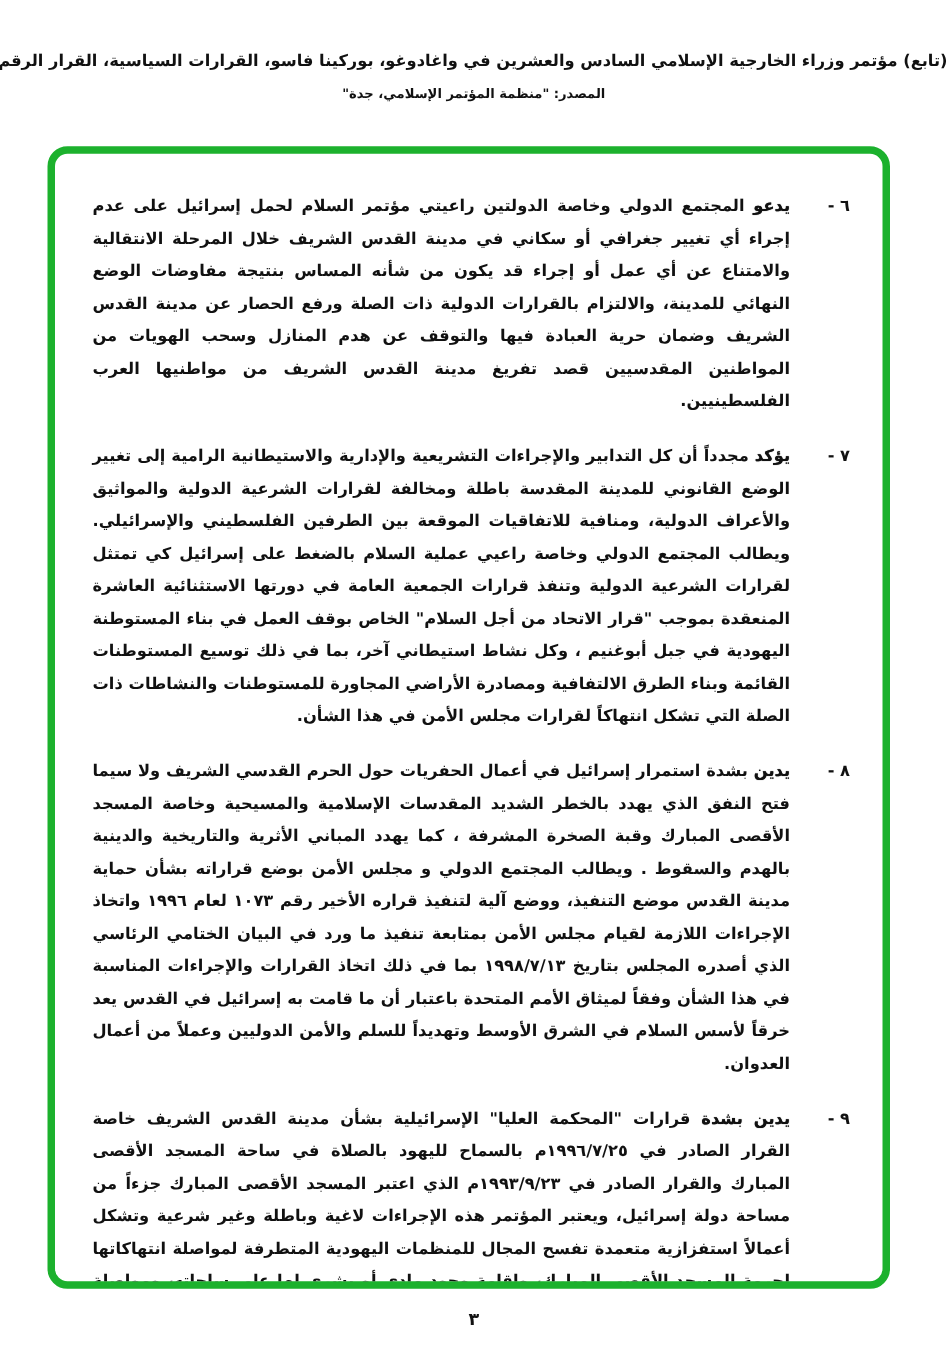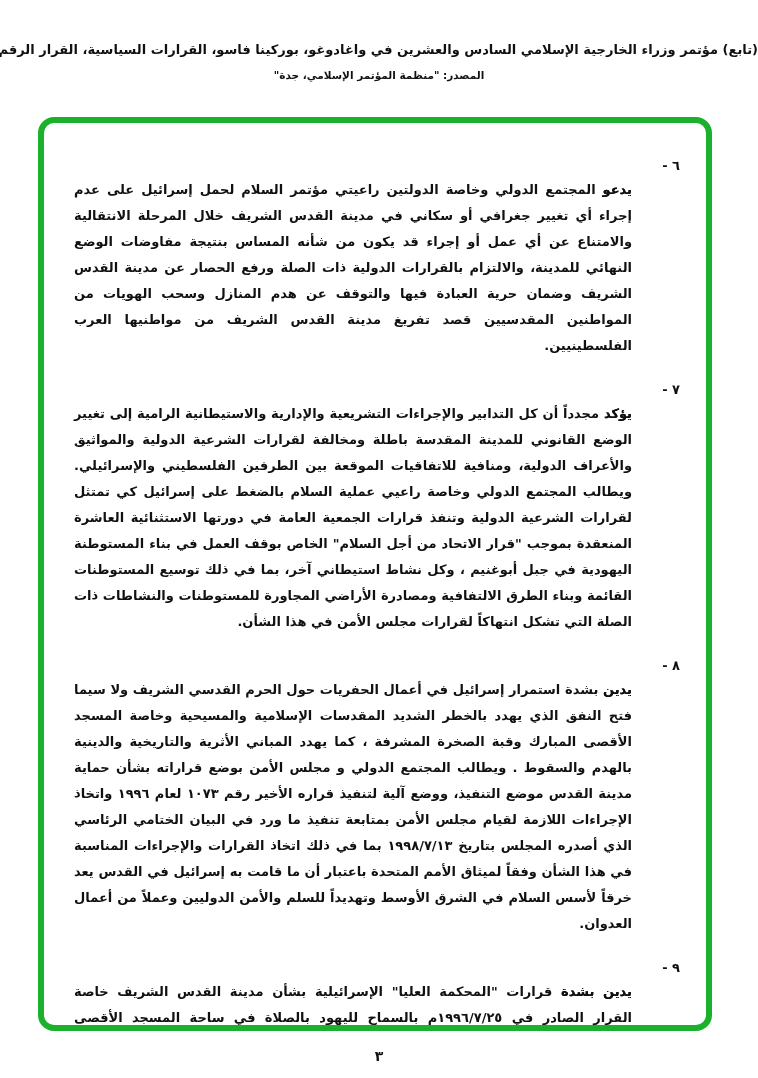--- a/index.html
+++ b/index.html
@@ -54,21 +54,20 @@
     line-height: 26px;
   }
   .res-item .item-number {
     flex: 0 0 38px;
     white-space: nowrap;
     text-align: right;
   }
   .res-item .item-body {
     flex: 1;
     text-align: justify;
-    margin-top: 24px;
   }
   .res-item .item-lead {
     text-shadow: 0 0 0.6px currentColor;
   }
   .page-footer {
     position: absolute;
     left: 0;
     bottom: 14px;
     width: 100%;
     text-align: center;

